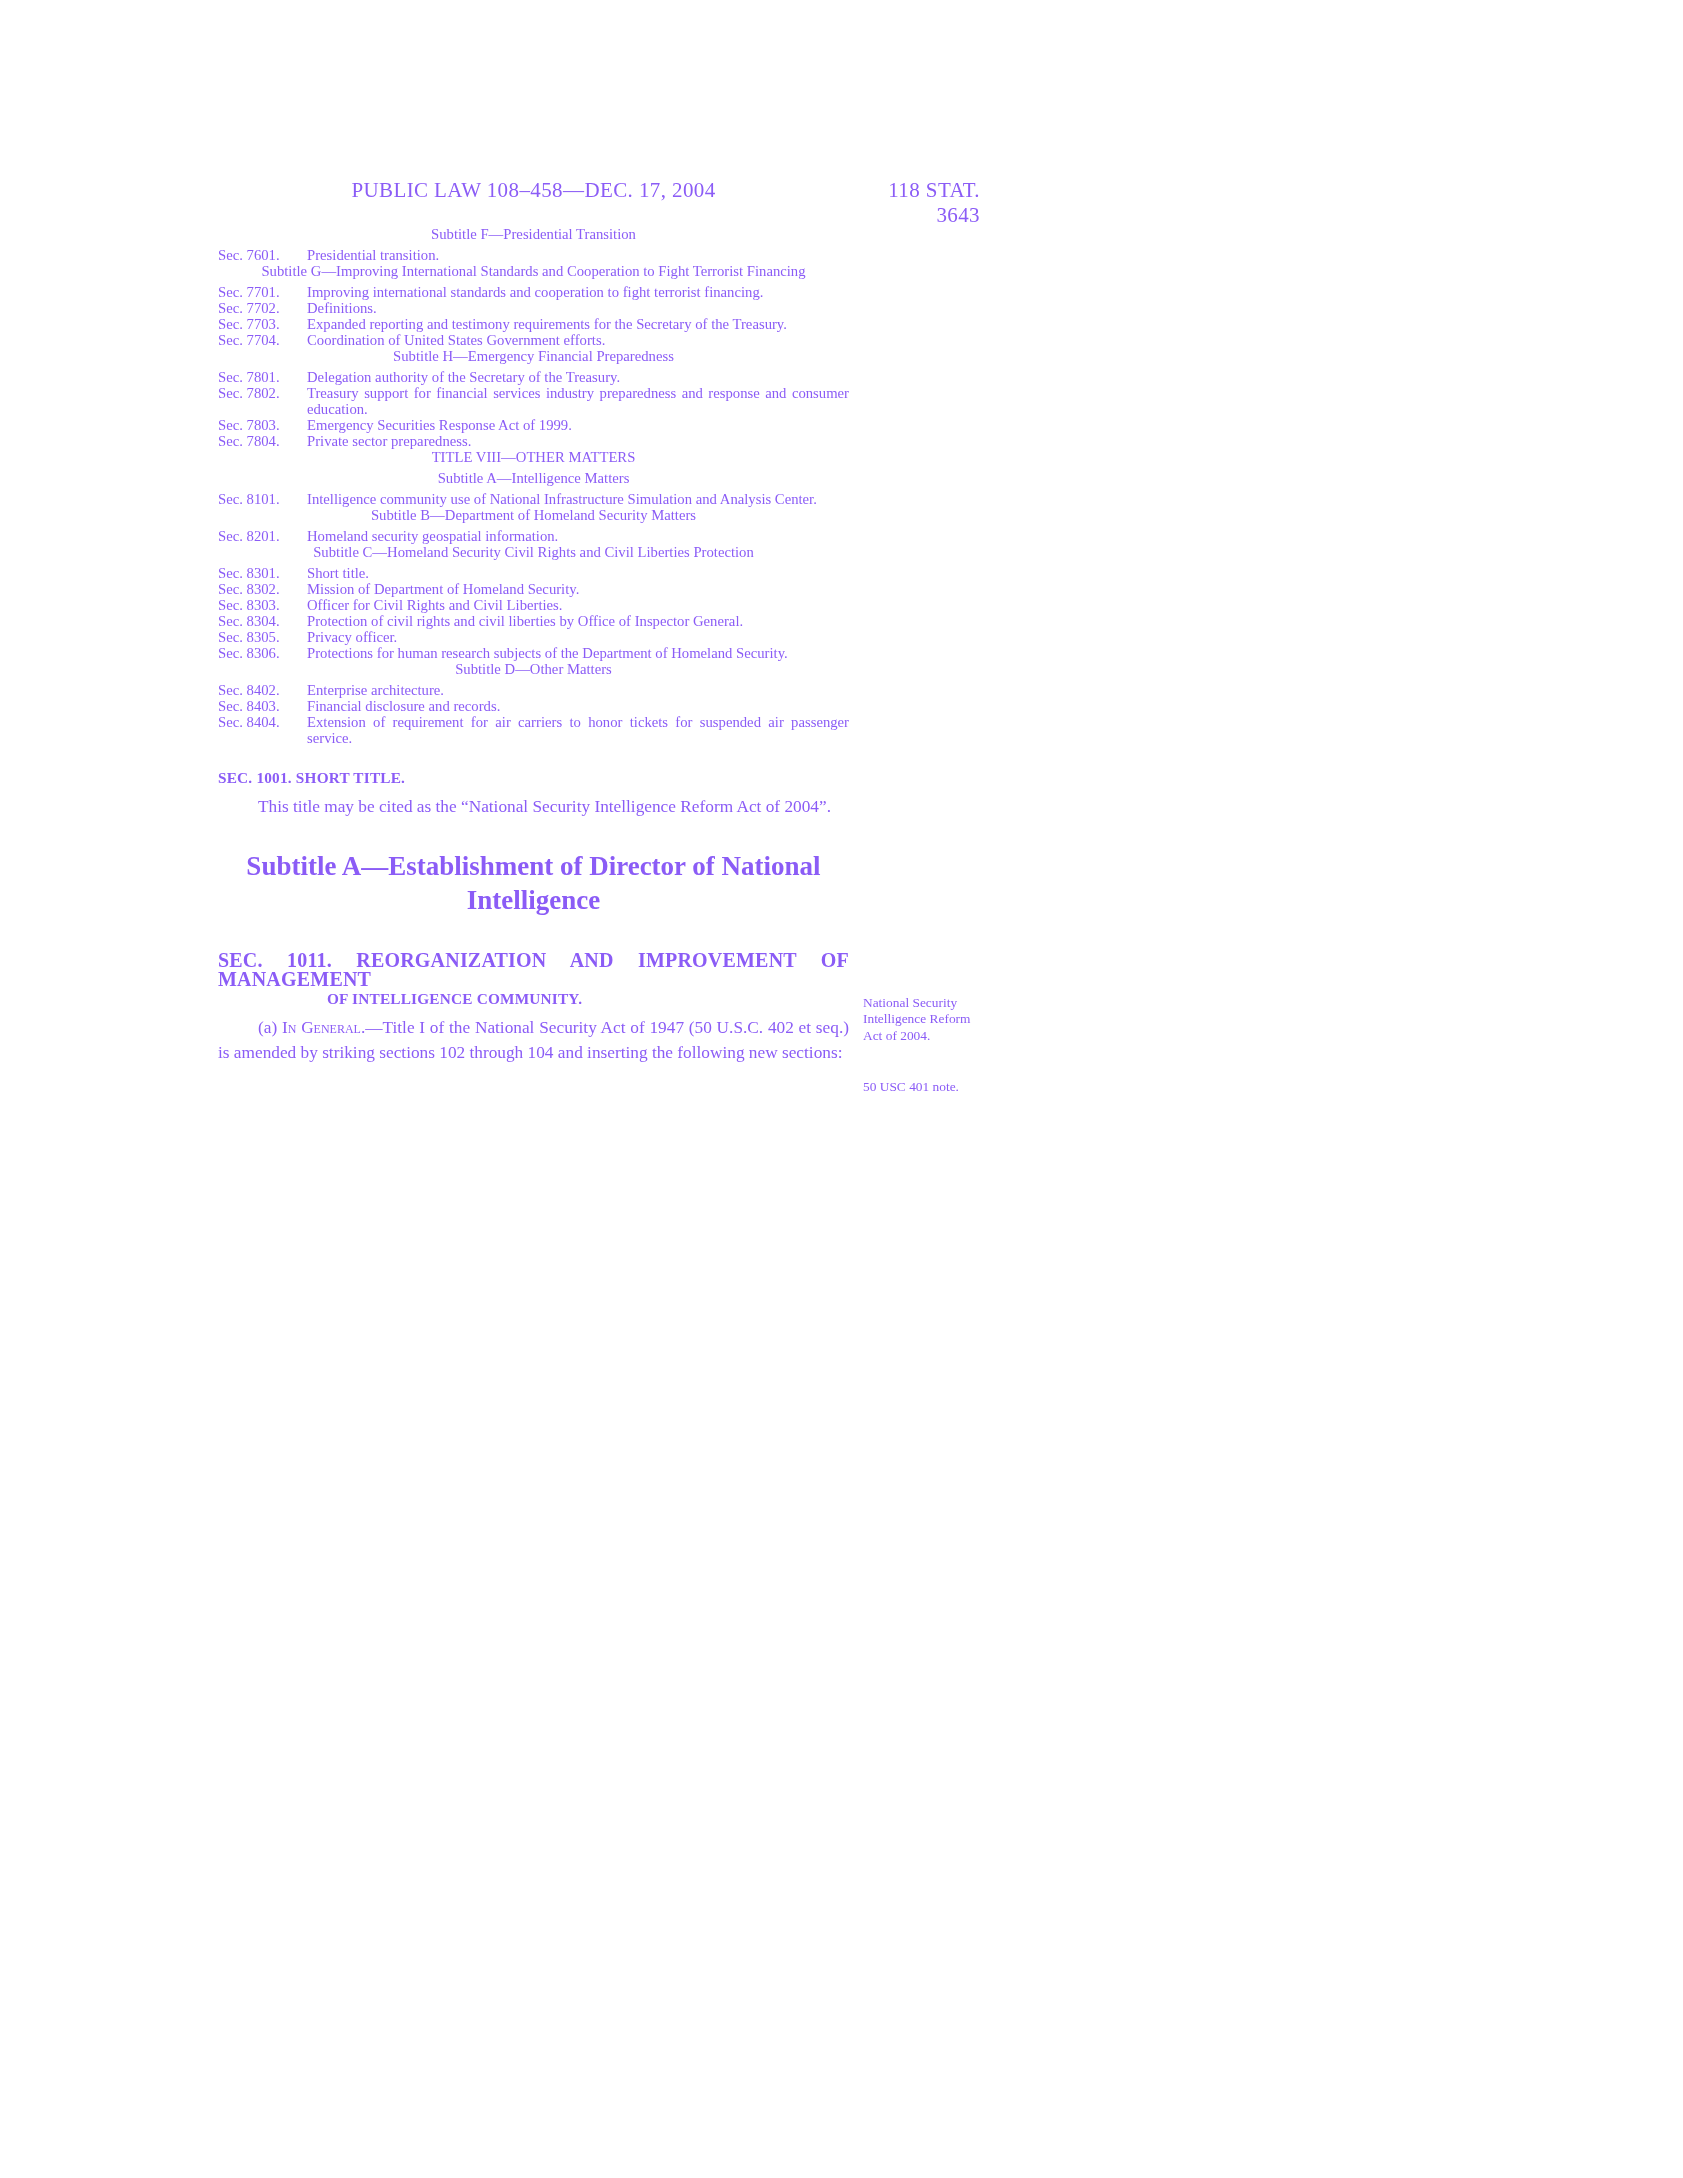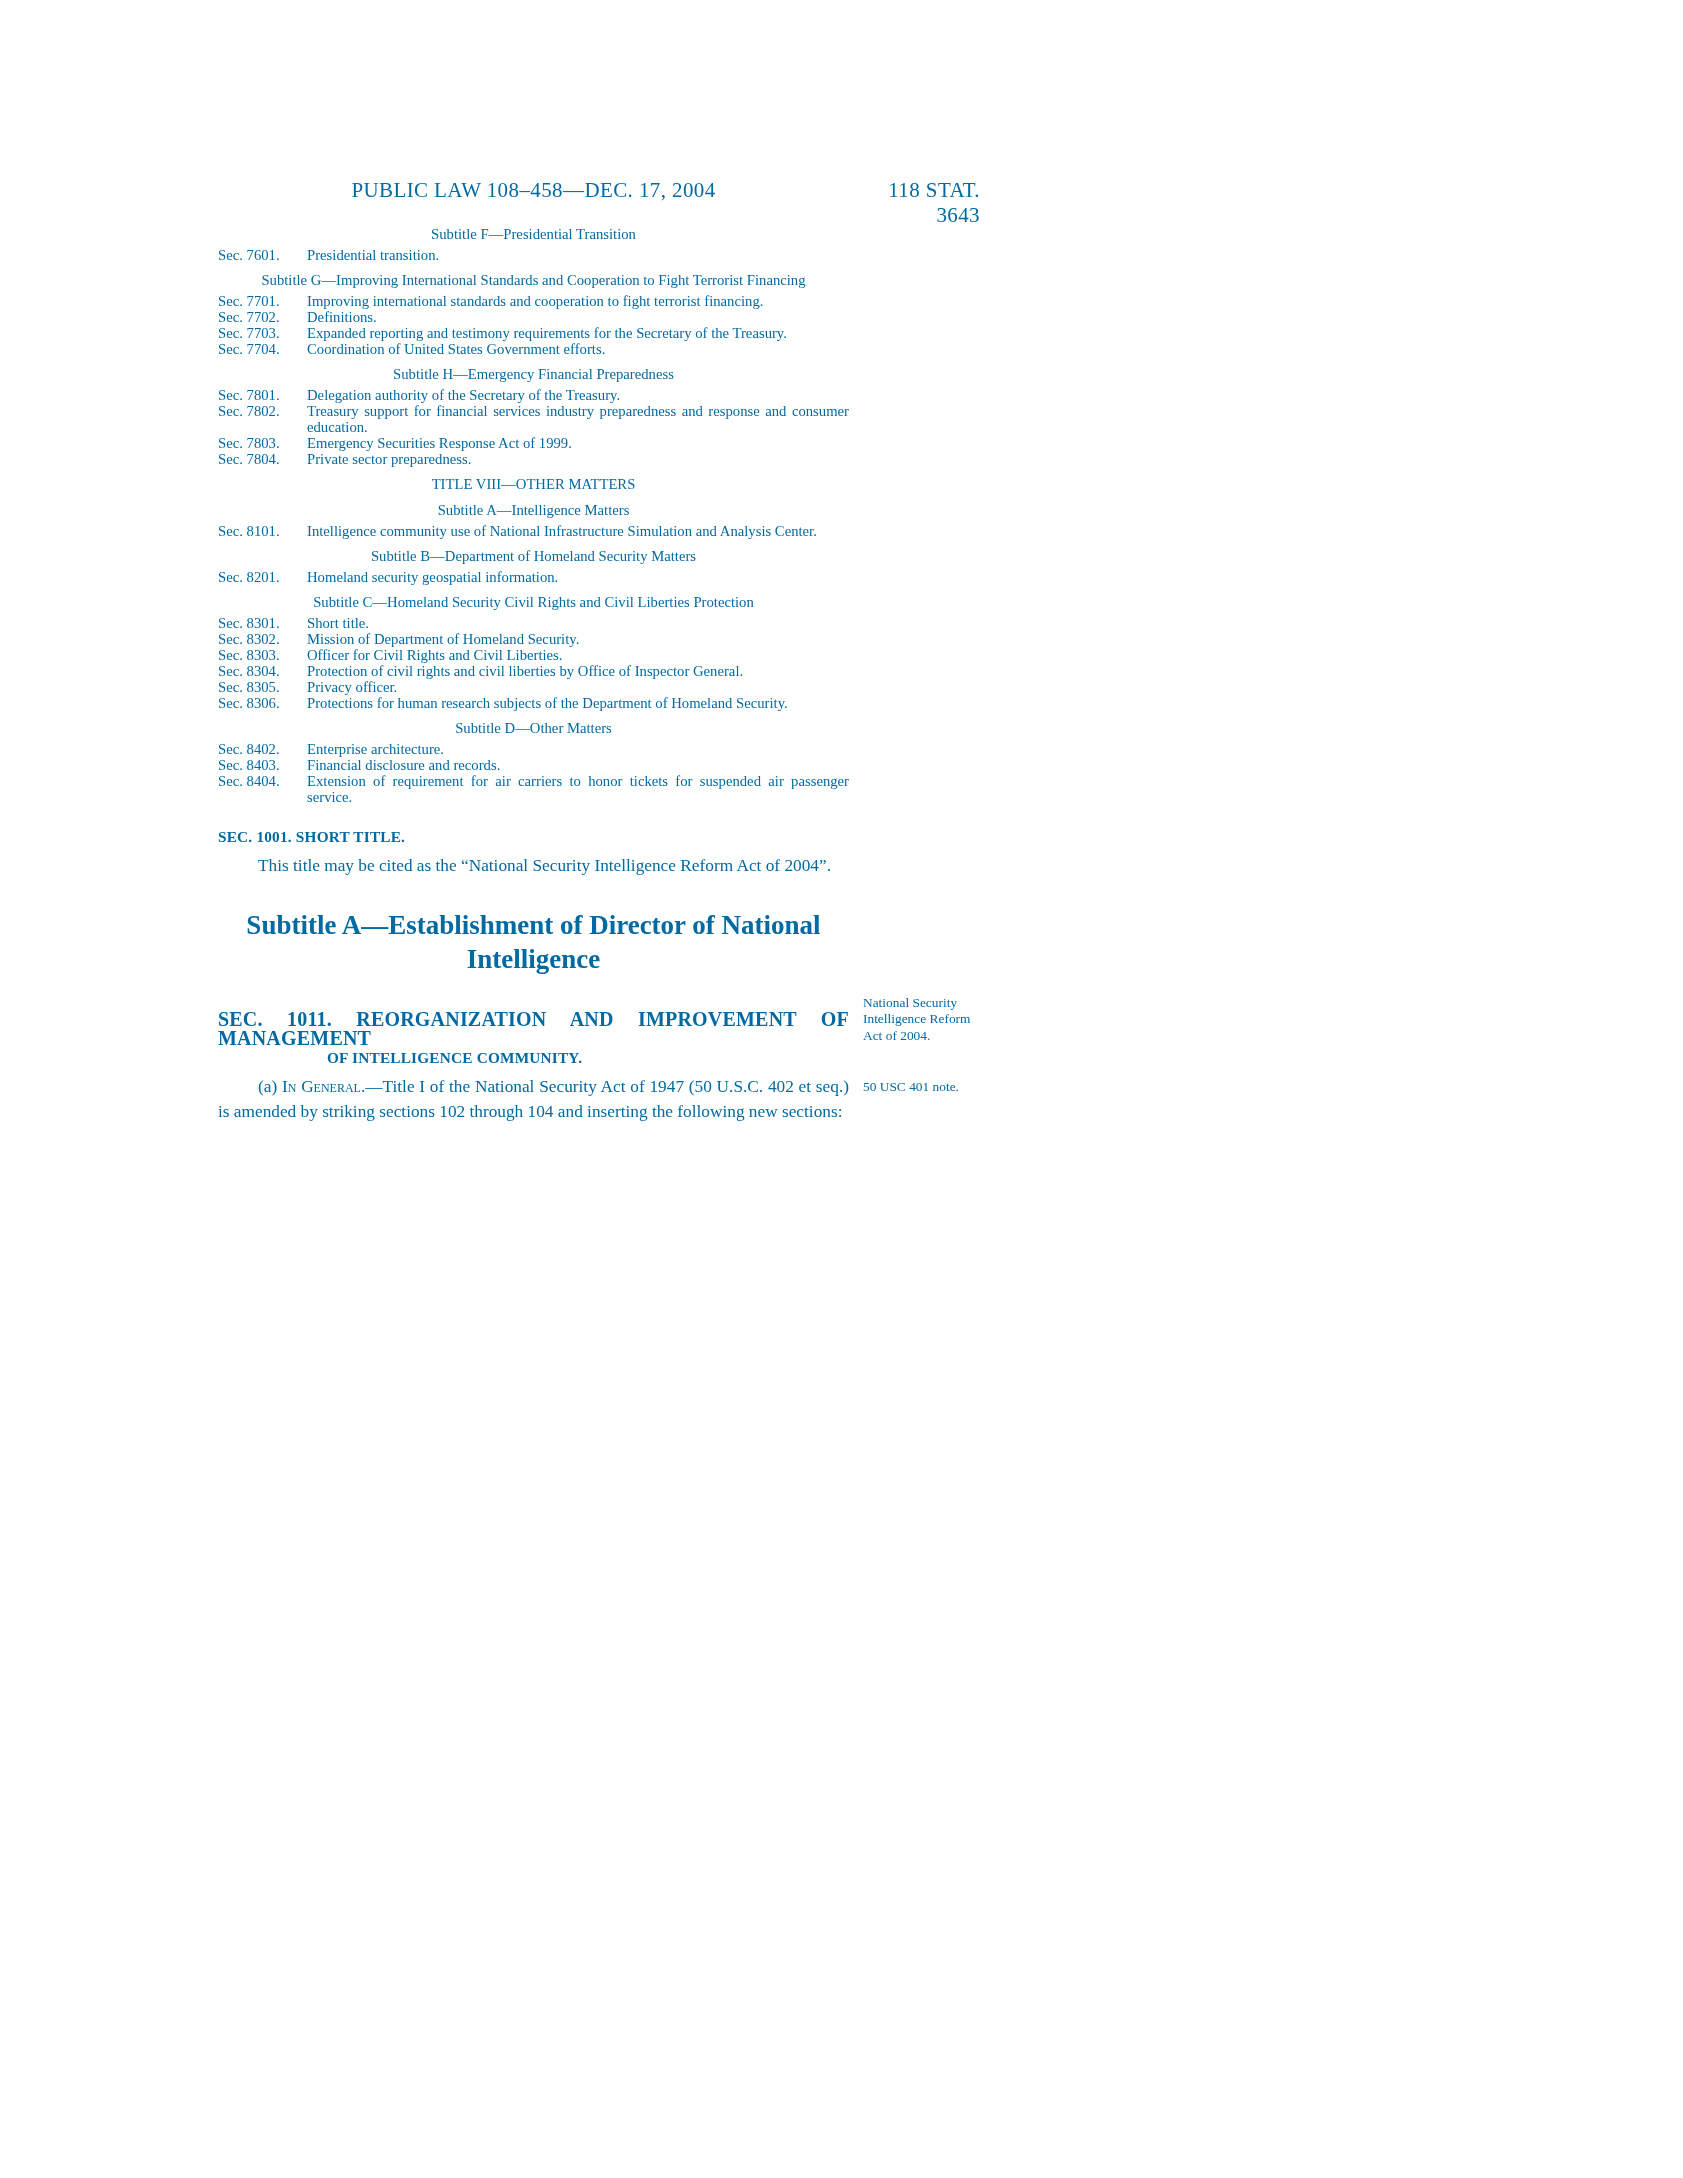--- a/index.html
+++ b/index.html
@@ -2,21 +2,21 @@
 <html><head>
 <meta charset="utf-8">
 <style>
   * { margin: 0; padding: 0; box-sizing: border-box; }
   html, body { background: #ffffff; }
   .page {
     position: relative;
     width: 1683px;
     height: 2178px;
     background: #ffffff;
-    color: #0369a1;
+    color: #8b5cf6;
     font-family: "Liberation Serif", "DejaVu Serif", serif;
     overflow: hidden;
   }
   .header-row {
     position: absolute;
     top: 178px;
     left: 218px;
     width: 762px;
     display: flex;
     align-items: baseline;
@@ -38,21 +38,20 @@
     top: 220px;
     left: 218px;
     width: 631px;
   }
   
   .toc { width: 100%; }
   .toc-heading {
     text-align: center;
     font-size: 14.7px;
     line-height: 17px;
-    margin-top: 9px;
     margin-bottom: 4px;
   }
   .toc-heading:first-child { margin-top: 6px; }
   .toc-entry {
     font-size: 14.7px;
     line-height: 16px;
     text-align: justify;
     padding-left: 89px;
     text-indent: -89px;
   }

